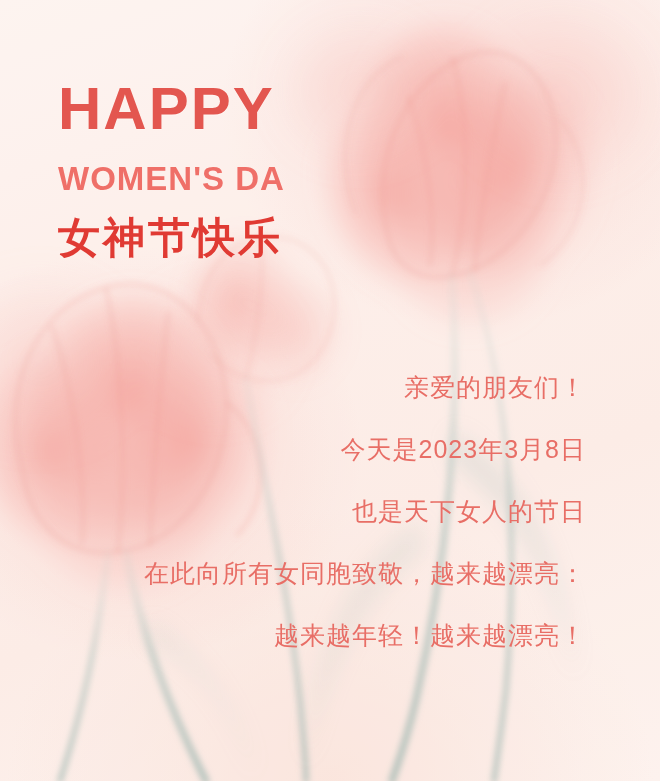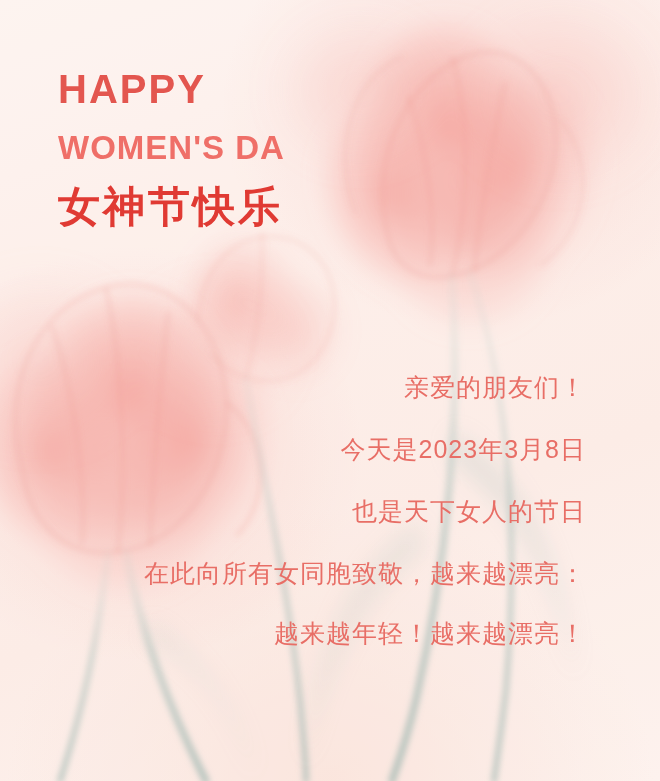--- a/index.html
+++ b/index.html
@@ -35,26 +35,26 @@
   .art svg { display: block; width: 660px; height: 781px; }
 
   
   .headline {
     position: absolute;
     left: 58px;
     top: 62px;
     z-index: 5;
   }
   .title-happy {
-    font-size: 40px;
+    font-size: 60px;
     font-weight: bold;
     letter-spacing: 2px;
     color: #e3564f;
     line-height: 1.15;
-    margin: 4px 0 16px 0;
+    margin: 12px 0 16px 0;
     text-shadow: 0 1px 0 rgba(255,255,255,0.35);
   }
   .title-women {
     font-size: 33px;
     font-weight: bold;
     letter-spacing: 1px;
     color: #ef6f68;
     line-height: 1.2;
     margin: 0 12px 14px 0;
   }
@@ -78,21 +78,20 @@
     font-size: 25px;
     line-height: 1.0;
   }
   .greeting .line {
     margin: 0 0 37px 0;
     white-space: nowrap;
     letter-spacing: 1px;
   }
   .greeting .line:last-child {
     margin-bottom: 0;
-    font-family: Liberation Mono, monospace;
   }
 </style>
 </head>
 <body>
 
 <div id="card">
 
   <div class="art">
     <svg viewBox="0 0 660 781" xmlns="http://www.w3.org/2000/svg">
       <defs>

